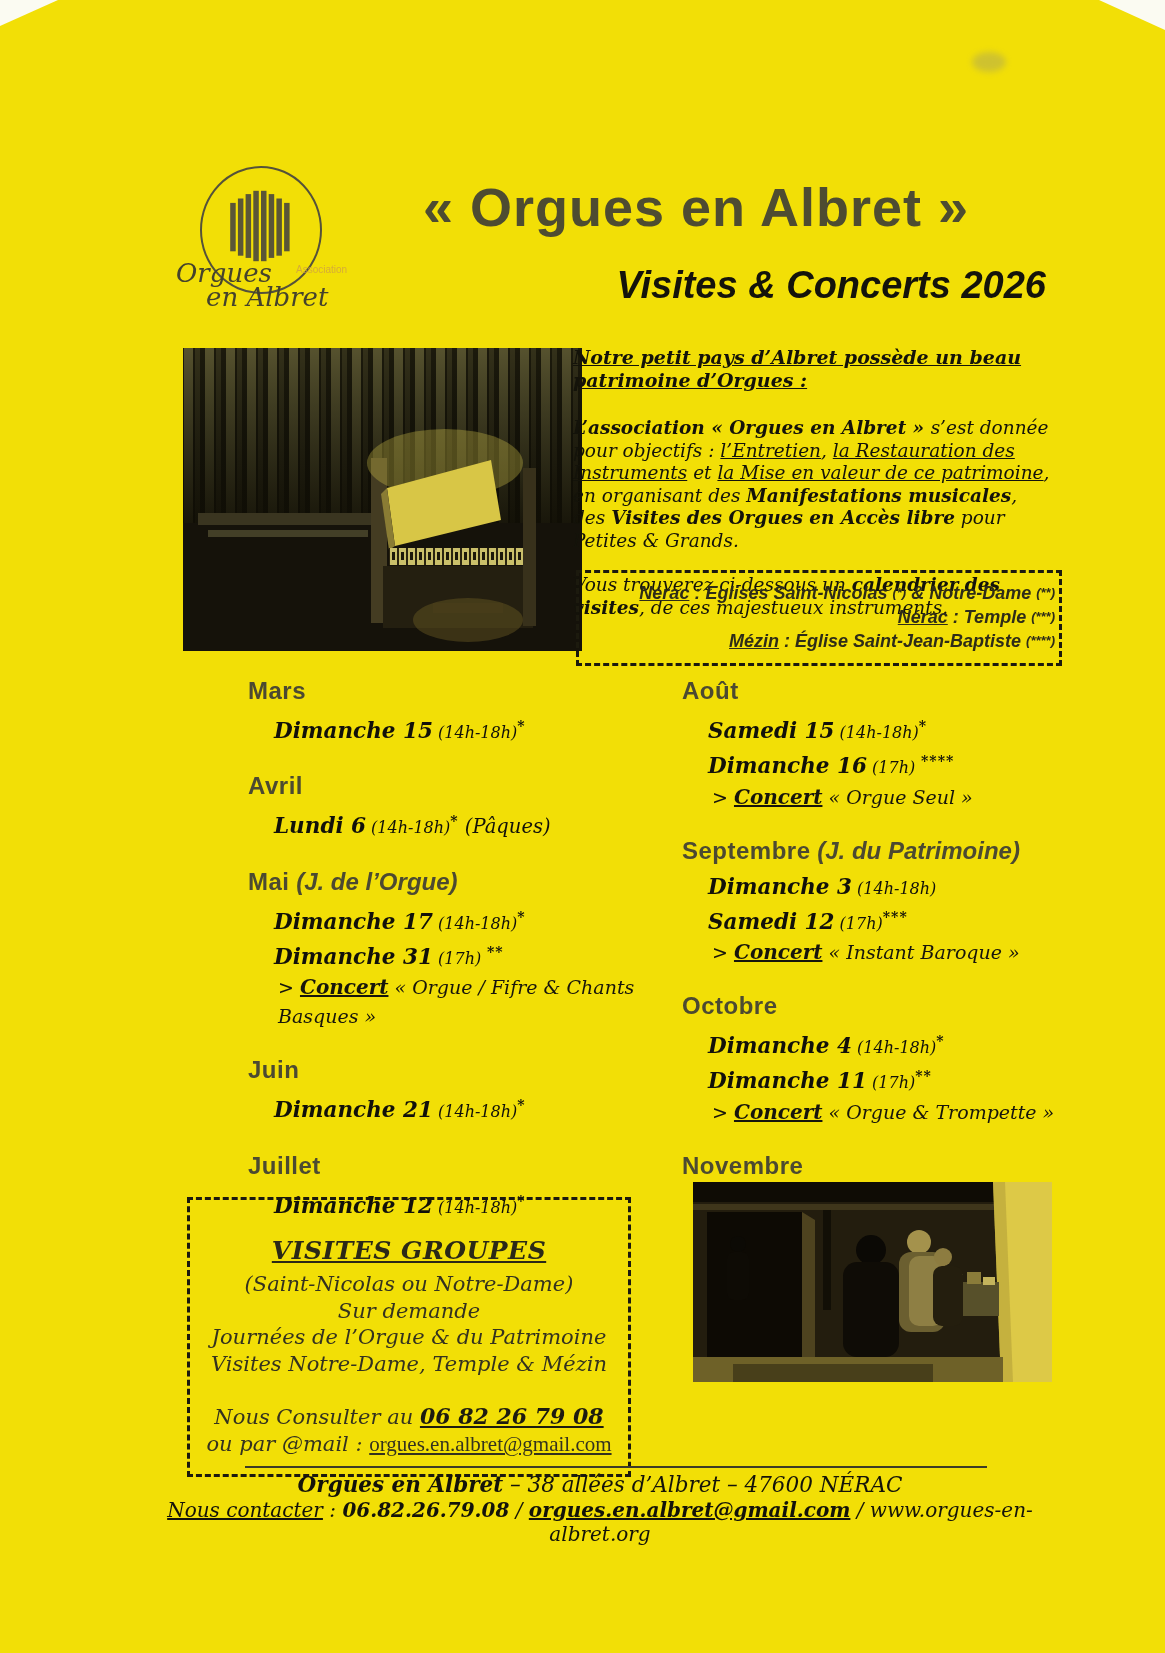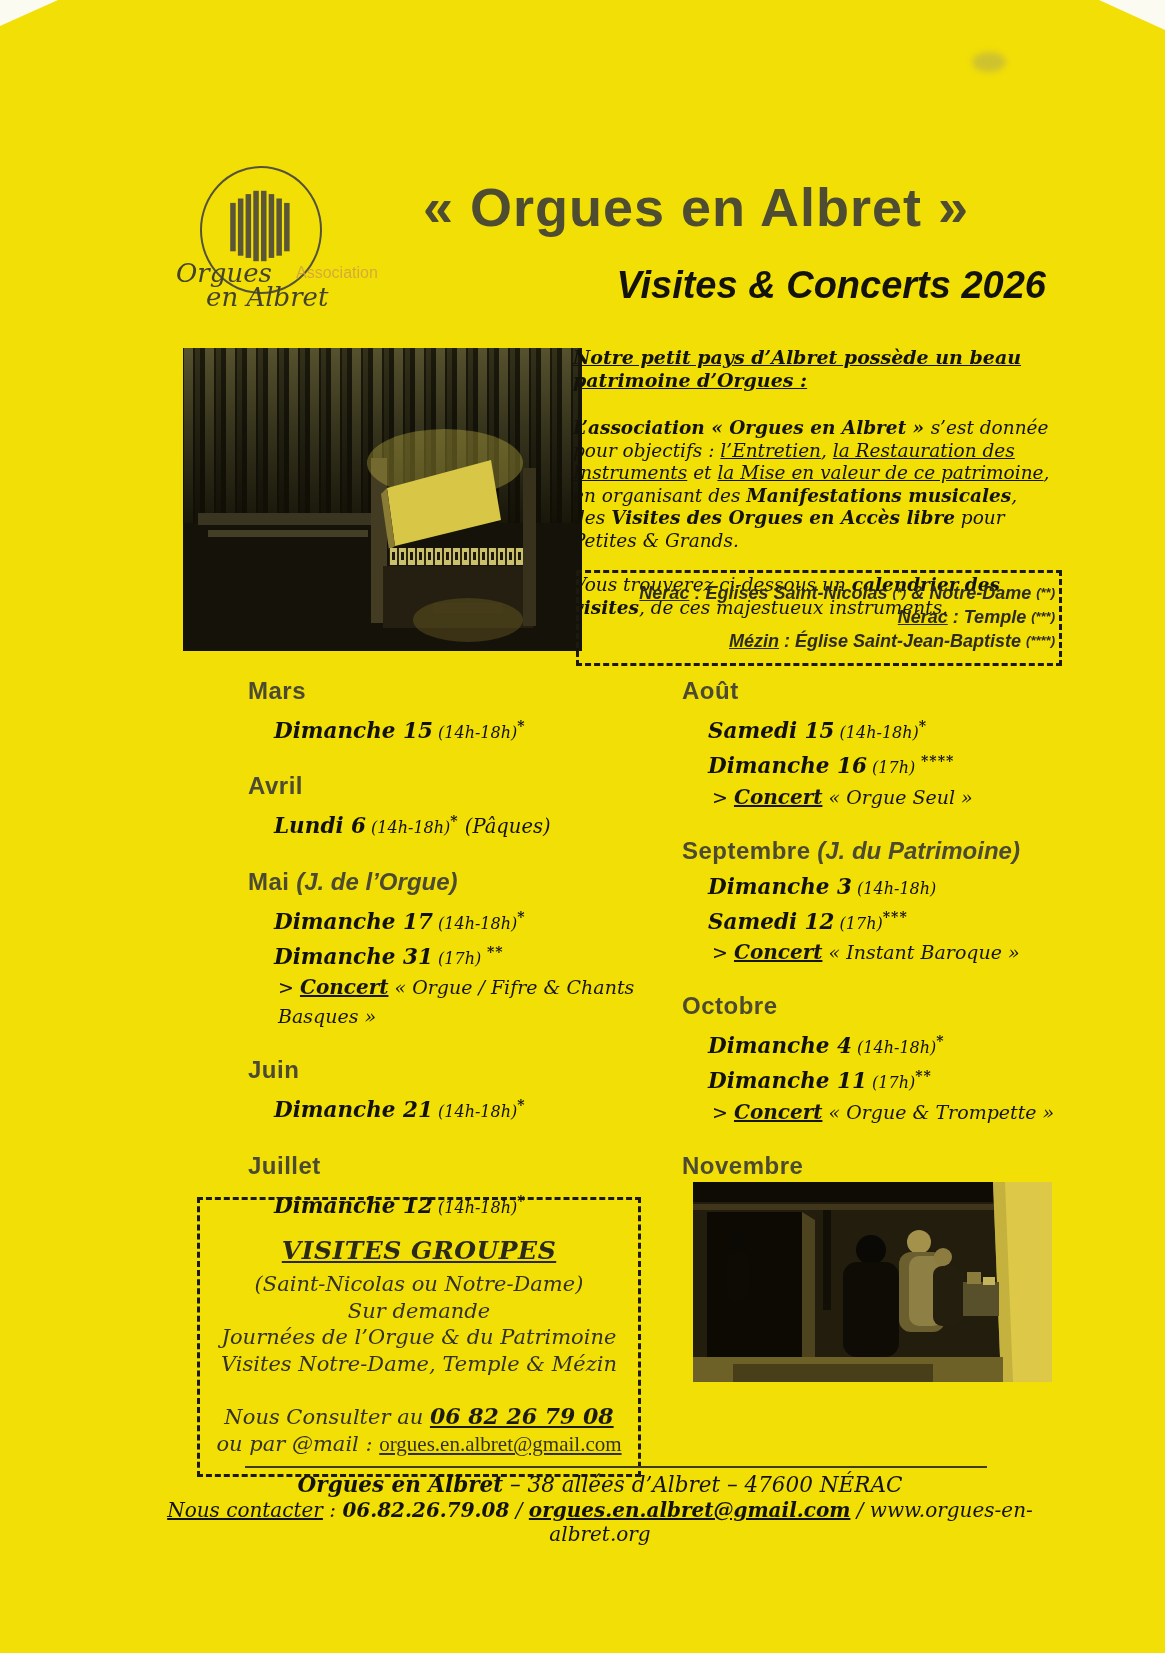--- a/index.html
+++ b/index.html
@@ -12,21 +12,21 @@
              clip-path:polygon(0 0,100% 0,100% 100%);}
   .smudge{position:absolute;left:972px;top:52px;width:34px;height:20px;background:#8d8d7c;
           opacity:.35;border-radius:50%;filter:blur(3px);}
   
   .logo{position:absolute;left:176px;top:166px;width:180px;height:152px;}
   .logo-circle{position:absolute;left:24px;top:0;width:118px;height:124px;border:2px solid #55523a;
                border-radius:50%;display:flex;align-items:center;justify-content:center;}
   .logo-pipes{width:66px;height:80px;margin-top:-8px;}
   .logo-text{position:absolute;left:0;top:94px;font-size:26px;font-style:italic;color:#45432c;line-height:26px;}
   .logo-line2{display:block;margin-left:30px;margin-top:-2px;}
-  .logo-assoc{position:absolute;left:120px;top:98px;font-size:16px;color:#cf9f45;opacity:.8;
+  .logo-assoc{position:absolute;left:120px;top:98px;font-size:10px;color:#cf9f45;opacity:.8;
               font-family:"Liberation Sans",sans-serif;font-style:normal;}
   
   .title{position:absolute;left:346px;top:176px;width:700px;margin:0;text-align:center;
          font-family:"Liberation Sans",sans-serif;font-weight:bold;font-size:54px;
          color:#4e4c31;letter-spacing:1px;}
   .subtitle{position:absolute;left:346px;top:264px;width:700px;margin:0;text-align:right;
             font-family:"Liberation Sans",sans-serif;font-weight:bold;font-style:italic;
             font-size:38px;color:#14130b;}
   
   .photo1{position:absolute;left:183px;top:348px;width:399px;height:303px;}
@@ -57,21 +57,21 @@
               line-height:30px;color:#4c4a31;margin-bottom:6px;letter-spacing:.5px;}
   .month-suffix{font-style:italic;letter-spacing:0;}
   .event{margin-left:26px;line-height:29px;font-style:italic;font-size:19px;color:#12110a;}
   .ev-day{font-weight:bold;font-size:21.5px;}
   .ev-time{font-size:16px;}
   sup.ev-stars{font-weight:bold;font-size:14px;letter-spacing:1px;}
   .ev-note{font-size:19.5px;}
   .concert{margin-left:30px;line-height:29px;font-style:italic;font-size:19px;}
   .c-label{font-weight:bold;text-decoration:underline;font-size:20px;}
   
-  .groups-box{position:absolute;left:197px;top:1197px;width:444px;height:280px;box-sizing:border-box;
+  .groups-box{position:absolute;left:187px;top:1197px;width:444px;height:280px;box-sizing:border-box;
               border:3px dashed #1c1a0e;text-align:center;padding-top:36px;font-style:italic;color:#34321f;}
   .gb-title{font-size:25px;font-weight:bold;text-decoration:underline;margin-bottom:6px;
             letter-spacing:.5px;color:#2b2917;}
   .gb-line{font-size:21px;line-height:26.5px;}
   .gb-consult{margin-top:26px;font-size:21px;}
   .gb-phone{font-weight:bold;text-decoration:underline;font-size:22px;color:#1d1b10;}
   .gb-mail{font-size:21px;margin-top:3px;}
   .gb-email{text-decoration:underline;font-style:normal;font-family:"Liberation Serif",serif;}
   
   .footer-rule{position:absolute;left:245px;top:1466px;width:742px;height:2px;background:#3d3b26;}

